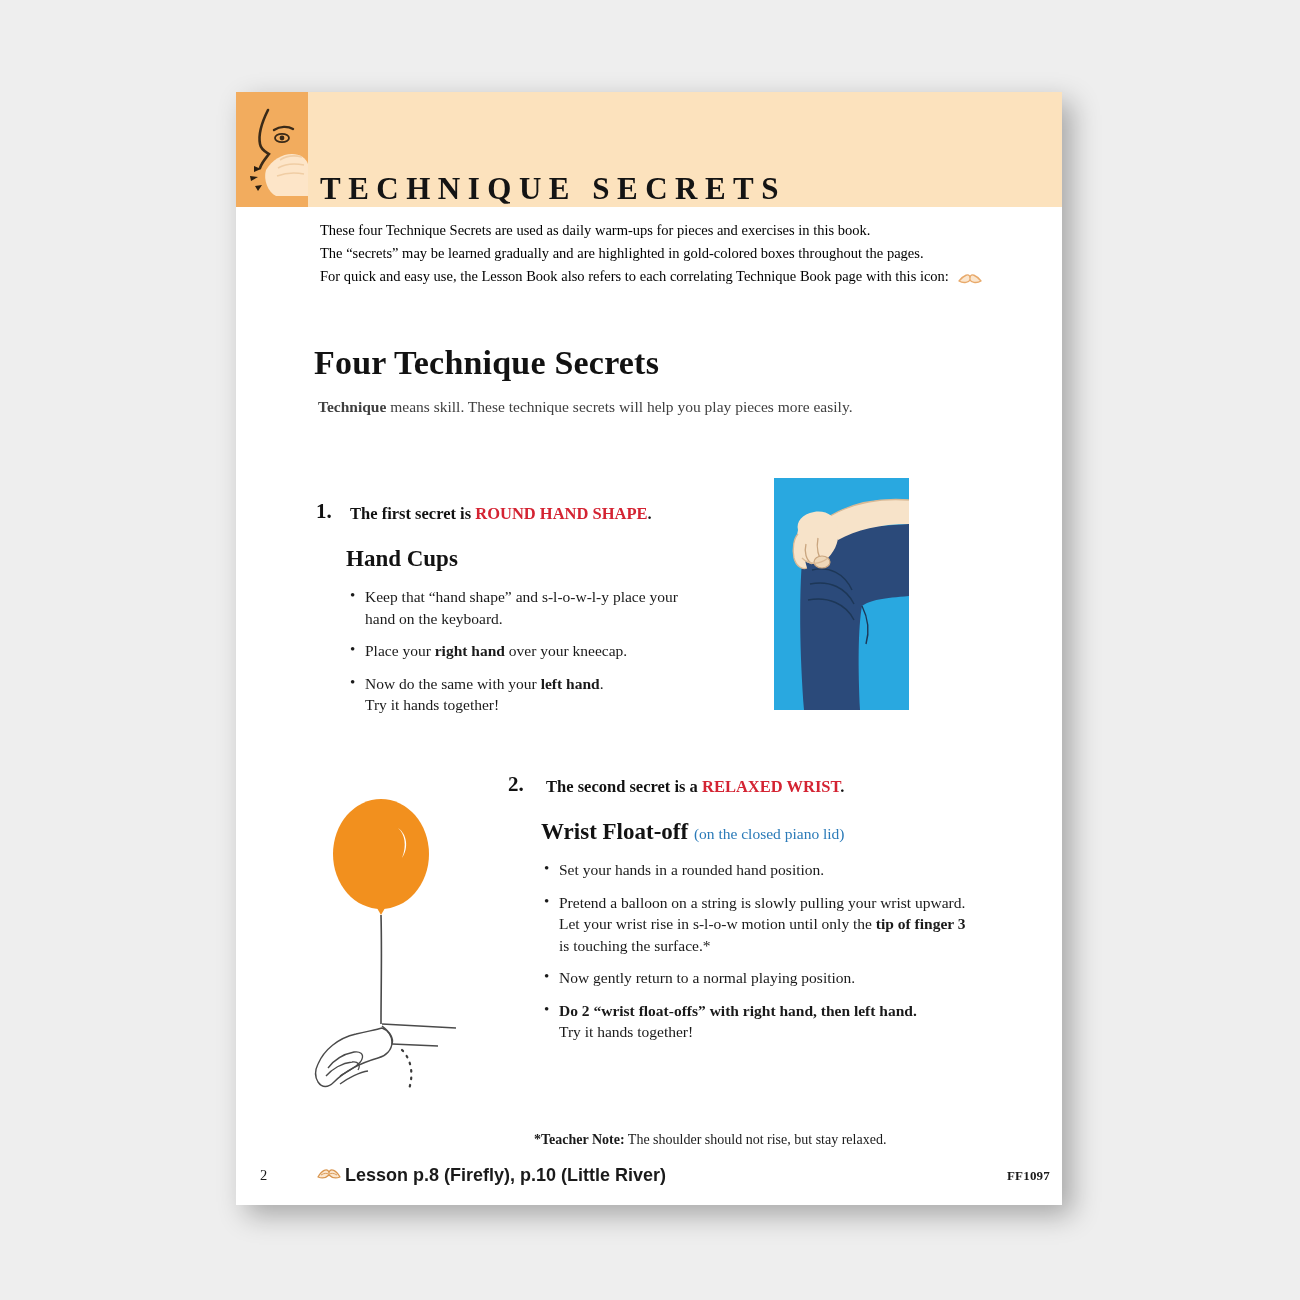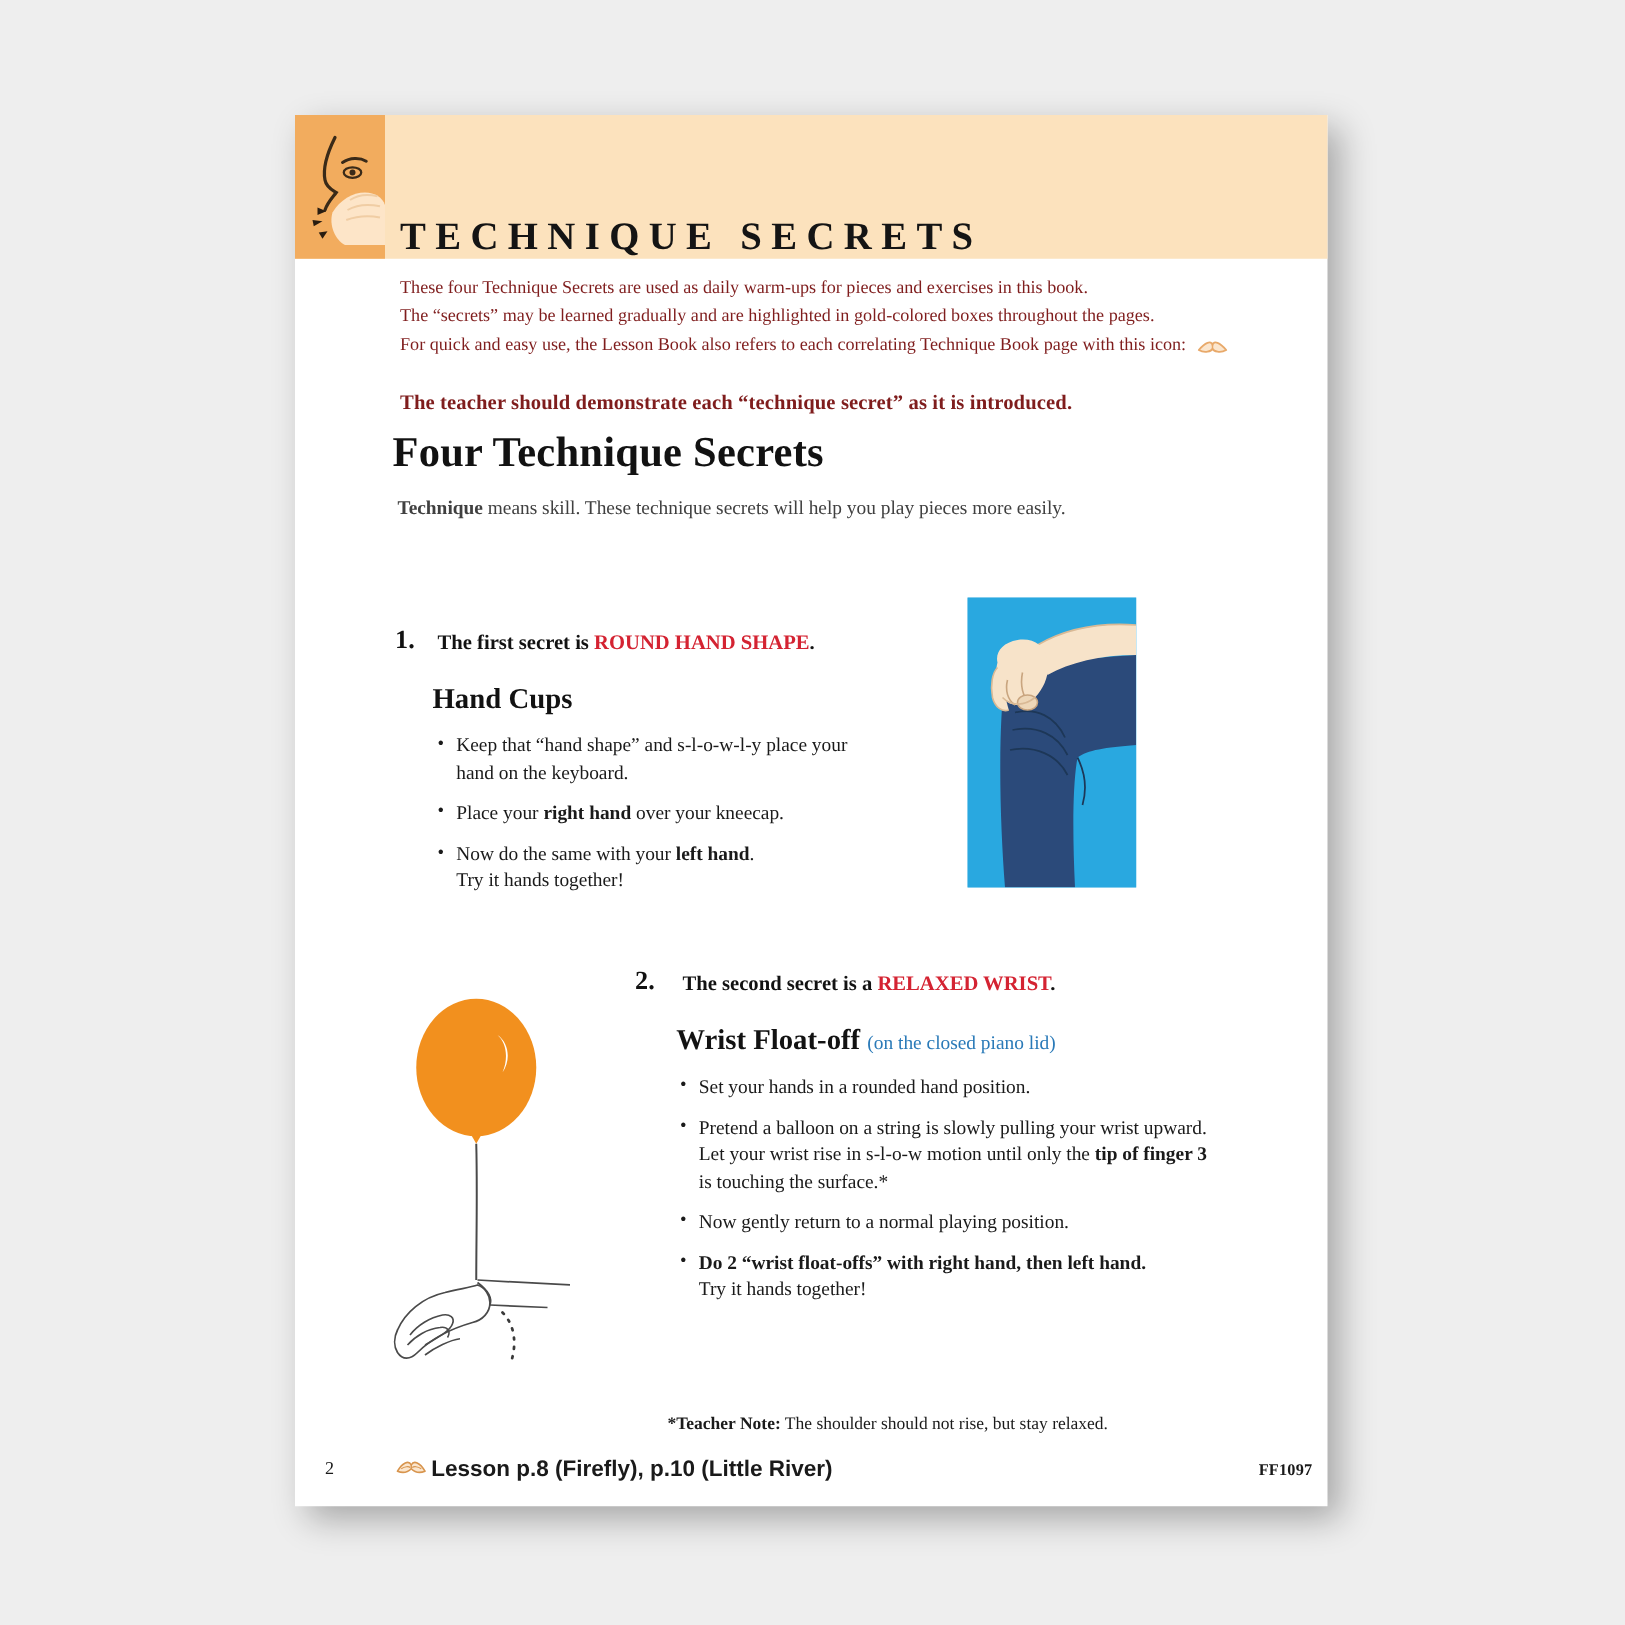--- a/index.html
+++ b/index.html
@@ -48,21 +48,21 @@
 
   
   .intro {
     position: absolute;
     left: 84px; top: 127px;
     width: 680px;
   }
   .intro p {
     font-size: 14.5px;
     line-height: 23px;
-    color: #7f1d1d;
+    color: #000000;
   }
   .intro .bold-line {
     font-size: 16.5px;
     font-weight: bold;
     margin-top: 17px;
     letter-spacing: 0.1px;
   }
   .inline-book-icon {
     display: inline-block;
     vertical-align: -5px;
@@ -224,21 +224,20 @@
     <p>The “secrets” may be learned gradually and are highlighted in gold-colored boxes throughout the pages.</p>
     <p>
       <span>For quick and easy use, the Lesson Book also refers to each correlating Technique Book page with this icon:</span>
       <span class="inline-book-icon">
         <svg width="26" height="17" viewBox="0 0 26 17">
           <path d="M2 12 C7 6, 12 4, 13 8 C14 4, 19 6, 24 12 C19 15, 14 13, 13 11 C12 13, 7 15, 2 12 Z" fill="#fbe6ce" stroke="#e8a96a" stroke-width="1.4" stroke-linejoin="round"></path>
           <path d="M13 8 L13 11" stroke="#e8a96a" stroke-width="1.2"></path>
         </svg>
       </span>
     </p>
-    <p class="bold-line">The teacher should demonstrate each “technique secret” as it is introduced.</p>
   </div>
 
   <div id="main-heading">Four Technique Secrets</div>
   <div id="sub-line">
     <b>Technique</b><span> means skill. These technique secrets will help you play pieces more easily.</span>
   </div>
 
   <div class="num" id="sec1-num">1.</div>
   <div class="secret-line" id="sec1-secret">
     <span>The first secret is </span><span class="red">ROUND HAND SHAPE</span><span>.</span>

